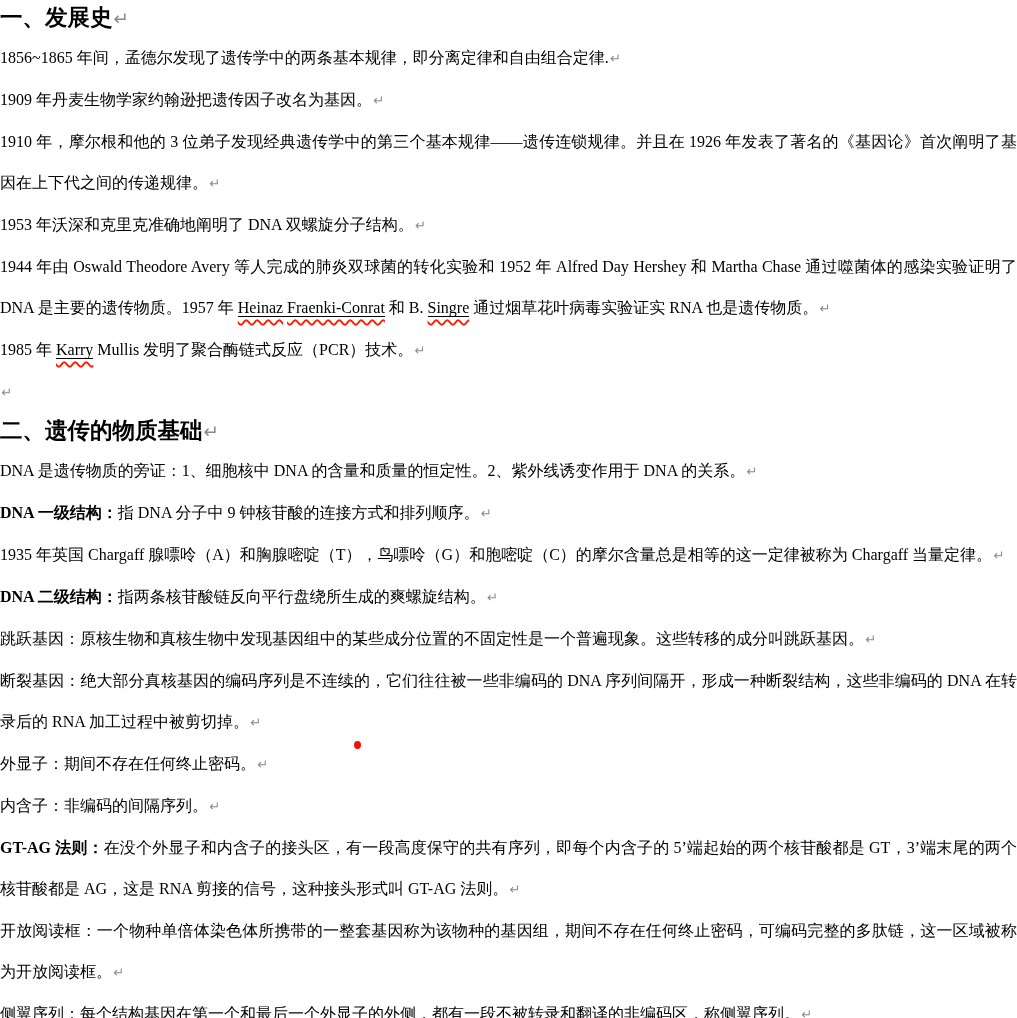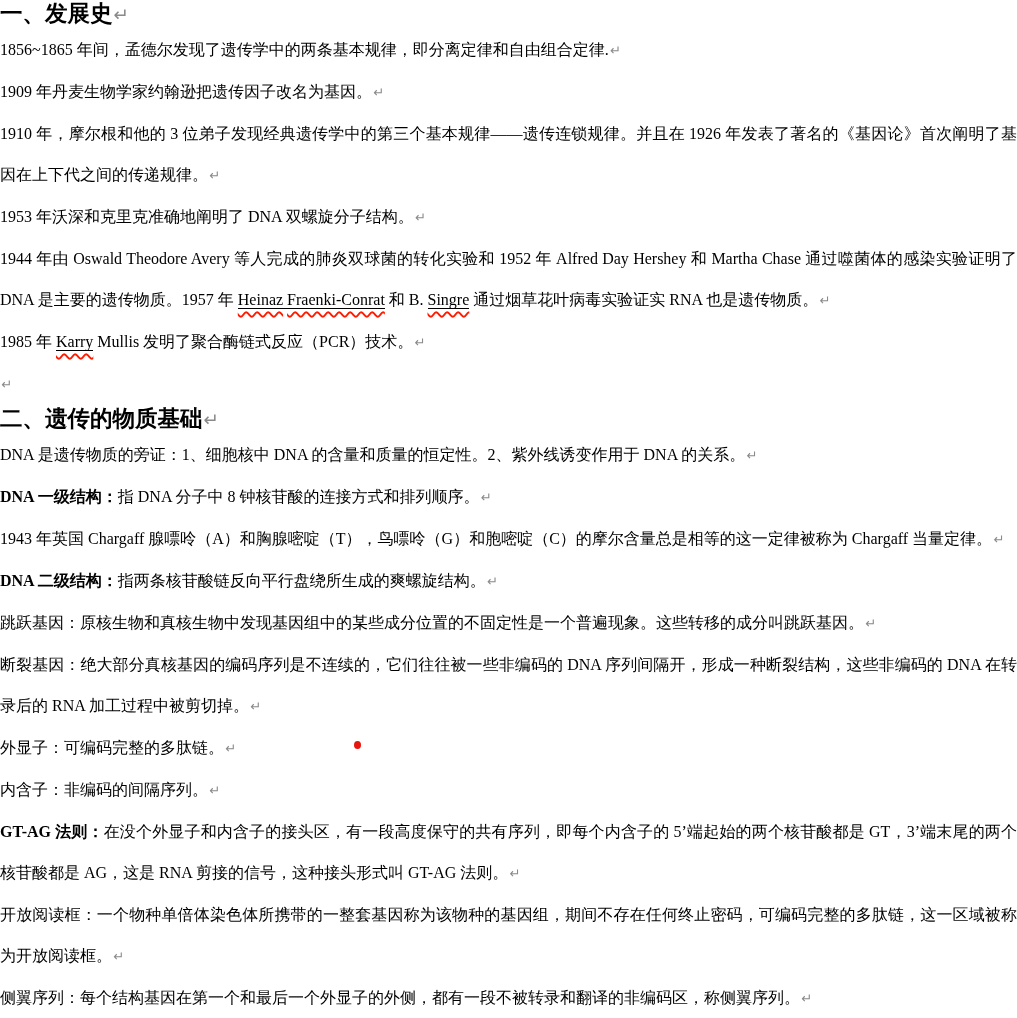--- a/index.html
+++ b/index.html
@@ -24,21 +24,21 @@
     text-align: center;
     font-size: 42px;
     line-height: 60px;
     font-weight: bold;
     font-family: "DejaVu Sans", "Liberation Sans", sans-serif;
     -webkit-text-stroke: 1.3px #000;
     letter-spacing: 3px;
   }
   .para.heading {
     font-size: 22.5px;
-    line-height: 28px;
+    line-height: 36px;
     font-weight: bold;
     text-align: left;
   }
   .run { white-space: pre-wrap; }
   .b { font-weight: bold; }
   .u { border-bottom: 1.4px solid #000; }
   .sq {
     text-decoration-line: underline;
     text-decoration-style: wavy;
     text-decoration-color: #ff1a00;
@@ -82,26 +82,26 @@
       <p class="para heading"><span class="run">一、发展史</span><span class="pilcrow">↵</span></p>
       <p class="para body"><span class="run">1856~1865 年间，孟德尔发现了遗传学中的两条基本规律，即分离定律和自由组合定律.</span><span class="pilcrow">↵</span></p>
       <p class="para body"><span class="run">1909 年丹麦生物学家约翰逊把遗传因子改名为基因。</span><span class="pilcrow">↵</span></p>
       <p class="para body"><span class="run">1910 年，摩尔根和他的 3 位弟子发现经典遗传学中的第三个基本规律——遗传连锁规律。并且在 1926 年发表了著名的《基因论》首次阐明了基因在上下代之间的传递规律。</span><span class="pilcrow">↵</span></p>
       <p class="para body"><span class="run">1953 年沃深和克里克准确地阐明了 DNA 双螺旋分子结构。</span><span class="pilcrow">↵</span></p>
       <p class="para body"><span class="run">1944 年由 Oswald Theodore Avery 等人完成的肺炎双球菌的转化实验和 1952 年 Alfred Day Hershey 和 Martha Chase 通过噬菌体的感染实验证明了 DNA 是主要的遗传物质。1957 年 </span><span class="run u sq">Heinaz</span><span class="run u"> </span><span class="run u sq">Fraenki-Conrat</span><span class="run"> 和 B. </span><span class="run u sq">Singre</span><span class="run"> 通过烟草花叶病毒实验证实 RNA 也是遗传物质。</span><span class="pilcrow">↵</span></p>
       <p class="para body"><span class="run">1985 年 </span><span class="run u sq">Karry</span><span class="run"> Mullis 发明了聚合酶链式反应（PCR）技术。</span><span class="pilcrow">↵</span></p>
       <p class="para body"><span class="pilcrow">↵</span></p>
       <p class="para heading"><span class="run">二、遗传的物质基础</span><span class="pilcrow">↵</span></p>
       <p class="para body"><span class="run">DNA 是遗传物质的旁证：1、细胞核中 DNA 的含量和质量的恒定性。2、紫外线诱变作用于 DNA 的关系。</span><span class="pilcrow">↵</span></p>
-      <p class="para body"><span class="run b">DNA 一级结构：</span><span class="run">指 DNA 分子中 8 钟核苷酸的连接方式和排列顺序。</span><span class="pilcrow">↵</span></p>
-      <p class="para body"><span class="run">1943 年英国 Chargaff 腺嘌呤（A）和胸腺嘧啶（T），鸟嘌呤（G）和胞嘧啶（C）的摩尔含量总是相等的这一定律被称为 Chargaff 当量定律。</span><span class="pilcrow">↵</span></p>
+      <p class="para body"><span class="run b">DNA 一级结构：</span><span class="run">指 DNA 分子中 9 钟核苷酸的连接方式和排列顺序。</span><span class="pilcrow">↵</span></p>
+      <p class="para body"><span class="run">1935 年英国 Chargaff 腺嘌呤（A）和胸腺嘧啶（T），鸟嘌呤（G）和胞嘧啶（C）的摩尔含量总是相等的这一定律被称为 Chargaff 当量定律。</span><span class="pilcrow">↵</span></p>
       <p class="para body"><span class="run b">DNA 二级结构：</span><span class="run">指两条核苷酸链反向平行盘绕所生成的爽螺旋结构。</span><span class="pilcrow">↵</span></p>
       <p class="para body"><span class="run">跳跃基因：原核生物和真核生物中发现基因组中的某些成分位置的不固定性是一个普遍现象。这些转移的成分叫跳跃基因。</span><span class="pilcrow">↵</span></p>
       <p class="para body"><span class="run">断裂基因：绝大部分真核基因的编码序列是不连续的，它们往往被一些非编码的 DNA 序列间隔开，形成一种断裂结构，这些非编码的 DNA 在转录后的 RNA 加工过程中被剪切掉。</span><span class="pilcrow">↵</span></p>
-      <p class="para body"><span class="run">外显子：可编码完整的多肽链。</span><span class="pilcrow">↵</span></p>
+      <p class="para body"><span class="run">外显子：期间不存在任何终止密码。</span><span class="pilcrow">↵</span></p>
       <p class="para body"><span class="run">内含子：非编码的间隔序列。</span><span class="pilcrow">↵</span></p>
       <p class="para body"><span class="run b">GT-AG 法则：</span><span class="run">在没个外显子和内含子的接头区，有一段高度保守的共有序列，即每个内含子的 5’端起始的两个核苷酸都是 GT，3’端末尾的两个核苷酸都是 AG，这是 RNA 剪接的信号，这种接头形式叫 GT-AG 法则。</span><span class="pilcrow">↵</span></p>
       <p class="para body"><span class="run">开放阅读框：一个物种单倍体染色体所携带的一整套基因称为该物种的基因组，期间不存在任何终止密码，可编码完整的多肽链，这一区域被称为开放阅读框。</span><span class="pilcrow">↵</span></p>
       <p class="para body"><span class="run">侧翼序列：每个结构基因在第一个和最后一个外显子的外侧，都有一段不被转录和翻译的非编码区，称侧翼序列。</span><span class="pilcrow">↵</span></p>
       <p class="para body"><span class="run">调控基因，包括启动子、增强子、沉默子、终止子、摩尔根和他的、假冒和加尾信号。</span><span class="pilcrow">↵</span></p>
       <p class="para body"><span class="run">基因组：一个物种单倍体染色体所携带的一整套基因称为该物种的基因组。</span><span class="pilcrow">↵</span></p>
     </div>
   <div class="red-dot"></div>
 </div>
 

